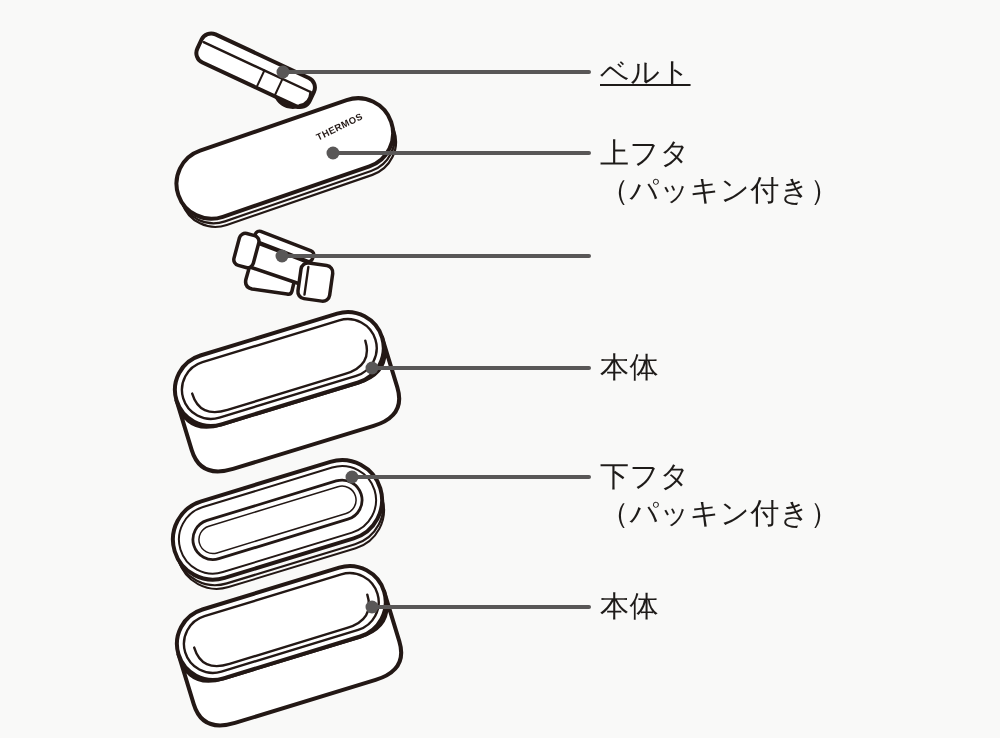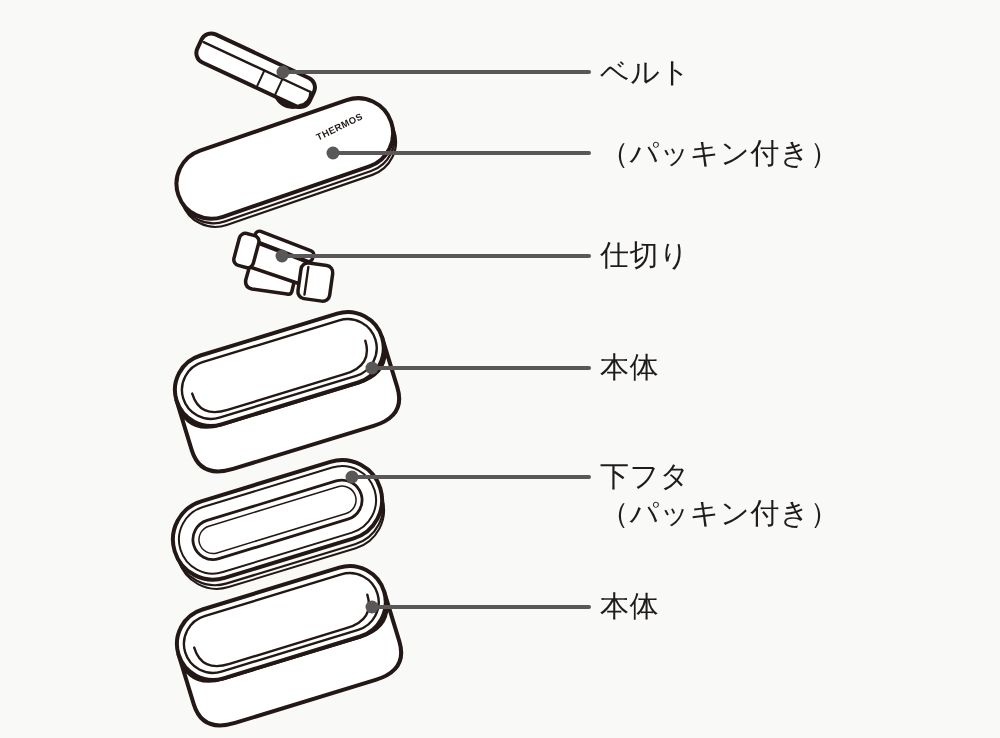--- a/index.html
+++ b/index.html
@@ -92,31 +92,29 @@
     <g fill="#595757">
       <circle cx="283" cy="72" r="6.5"></circle>
       <circle cx="333" cy="153" r="6.5"></circle>
       <circle cx="282" cy="256" r="6.5"></circle>
       <circle cx="372" cy="368" r="6.5"></circle>
       <circle cx="352" cy="477" r="6.5"></circle>
       <circle cx="372" cy="607" r="6.5"></circle>
     </g>
   </svg>
 
-  <div class="part-label" style="top:54px;">
+  <div class="part-label" style="top:54px;text-decoration:underline;">
     <span>ベルト</span>
   </div>
 
   <div class="part-label" style="top:135px;">
+    <span>上フタ</span>
     <span>（パッキン付き）</span>
   </div>
 
-  <div class="part-label" style="top:237px;">
-    <span>仕切り</span>
-  </div>
 
   <div class="part-label" style="top:349px;">
     <span>本体</span>
   </div>
 
   <div class="part-label" style="top:458px;font-family:Liberation Serif, serif;">
     <span>下フタ</span>
     <span>（パッキン付き）</span>
   </div>
 

